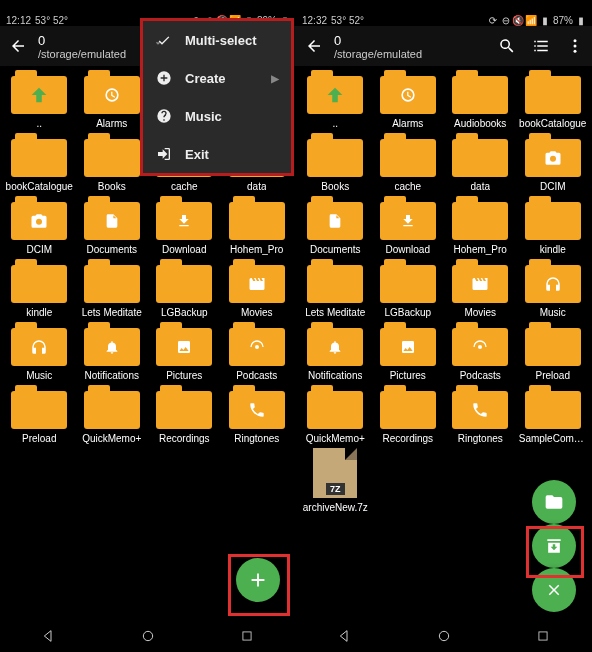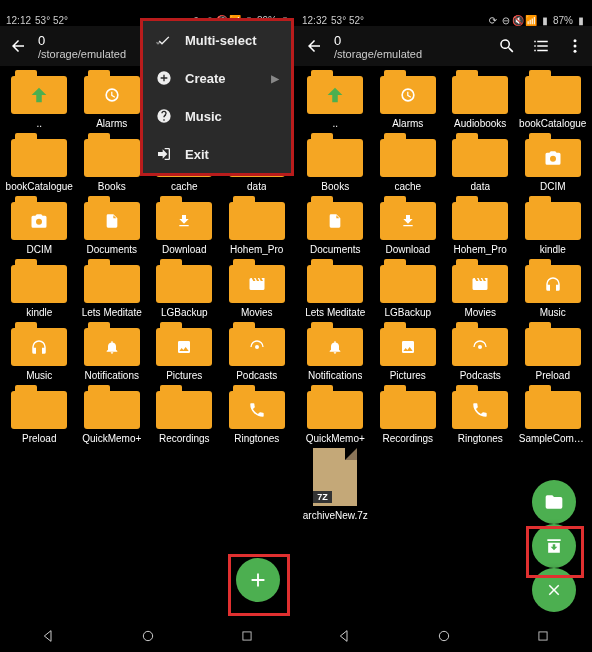--- a/index.html
+++ b/index.html
@@ -16,21 +16,21 @@
   .path-text { font-size: 11px; color: #ccc; }
   .bar-icons { display: flex; gap: 16px; }
   .bar-icon { width: 18px; height: 18px; cursor: pointer; display: flex; align-items: center; justify-content: center; }
   .grid { padding: 4px 4px; display: grid; grid-template-columns: repeat(4, 1fr); gap: 4px 2px; }
   .folder { display: flex; flex-direction: column; align-items: center; cursor: pointer; }
   .folder-icon { width: 56px; height: 44px; position: relative; }
   .folder-tab { position: absolute; top: 0; left: 4px; width: 22px; height: 8px; background: #f5a623; border-radius: 2px 2px 0 0; }
   .folder-body { position: absolute; top: 6px; left: 0; right: 0; bottom: 0; background: #f5a623; border-radius: 3px; display: flex; align-items: center; justify-content: center; }
   .folder-label { color: #fff; font-size: 10px; text-align: center; margin-top: 4px; max-width: 68px; white-space: nowrap; overflow: hidden; text-overflow: ellipsis; }
   .folder-label.wrap { white-space: normal; line-height: 1.1; }
-  .file-icon { width: 44px; height: 58px; background: #c4a878; position: relative; display: flex; align-items: flex-end; }
+  .file-icon { width: 44px; height: 50px; background: #c4a878; position: relative; display: flex; align-items: flex-end; justify-content: center; }
   .file-corner { position: absolute; top: 0; right: 0; width: 12px; height: 12px; background: #000; }
   .file-corner::after { content: ''; position: absolute; top: 0; left: 0; border-style: solid; border-width: 0 0 12px 12px; border-color: transparent transparent #8a7458 transparent; }
   .file-badge { background: #333; color: #fff; font-size: 9px; padding: 1px 4px; margin-bottom: 3px; font-weight: bold; }
   .overlay-menu { position: absolute; top: 18px; right: 2px; width: 154px; background: #2a2a2a; border: 3px solid #b91c1c; z-index: 20; font-weight: bold; }
   .menu-item { display: flex; align-items: center; gap: 12px; padding: 10px 12px; color: #eee; font-size: 13px; cursor: pointer; }
   .menu-icon { width: 18px; height: 18px; display: flex; align-items: center; justify-content: center; flex-shrink: 0; }
   .menu-chevron { margin-left: auto; color: #888; font-size: 10px; }
   .fab { position: absolute; width: 44px; height: 44px; border-radius: 50%; display: flex; align-items: center; justify-content: center; cursor: pointer; box-shadow: 0 2px 6px rgba(0,0,0,0.4); }
   .fab.green { background: #4caf50; }
   .fab-main1 { bottom: 50px; right: 16px; }

